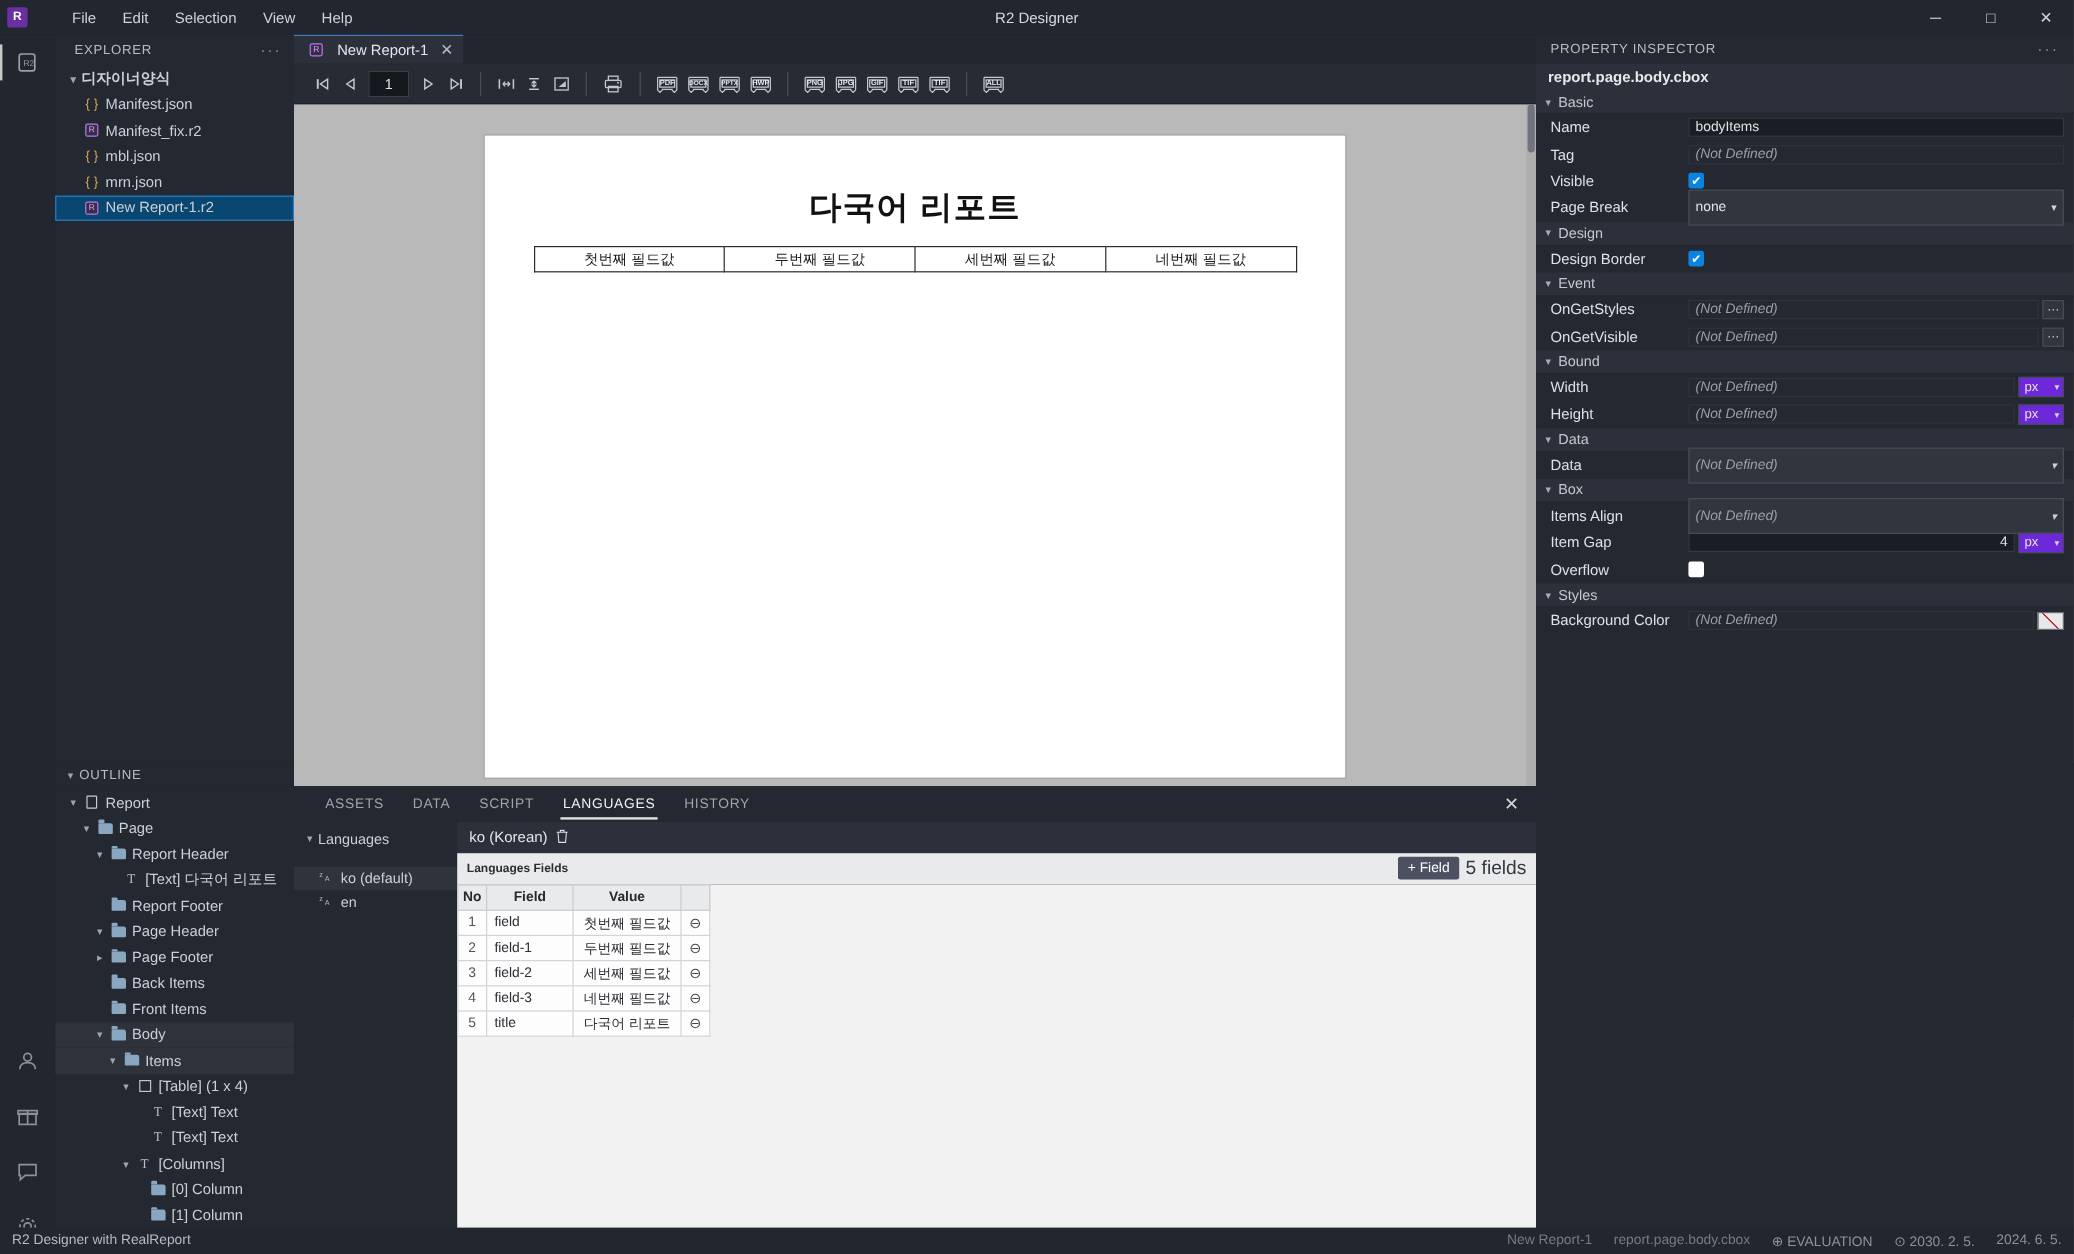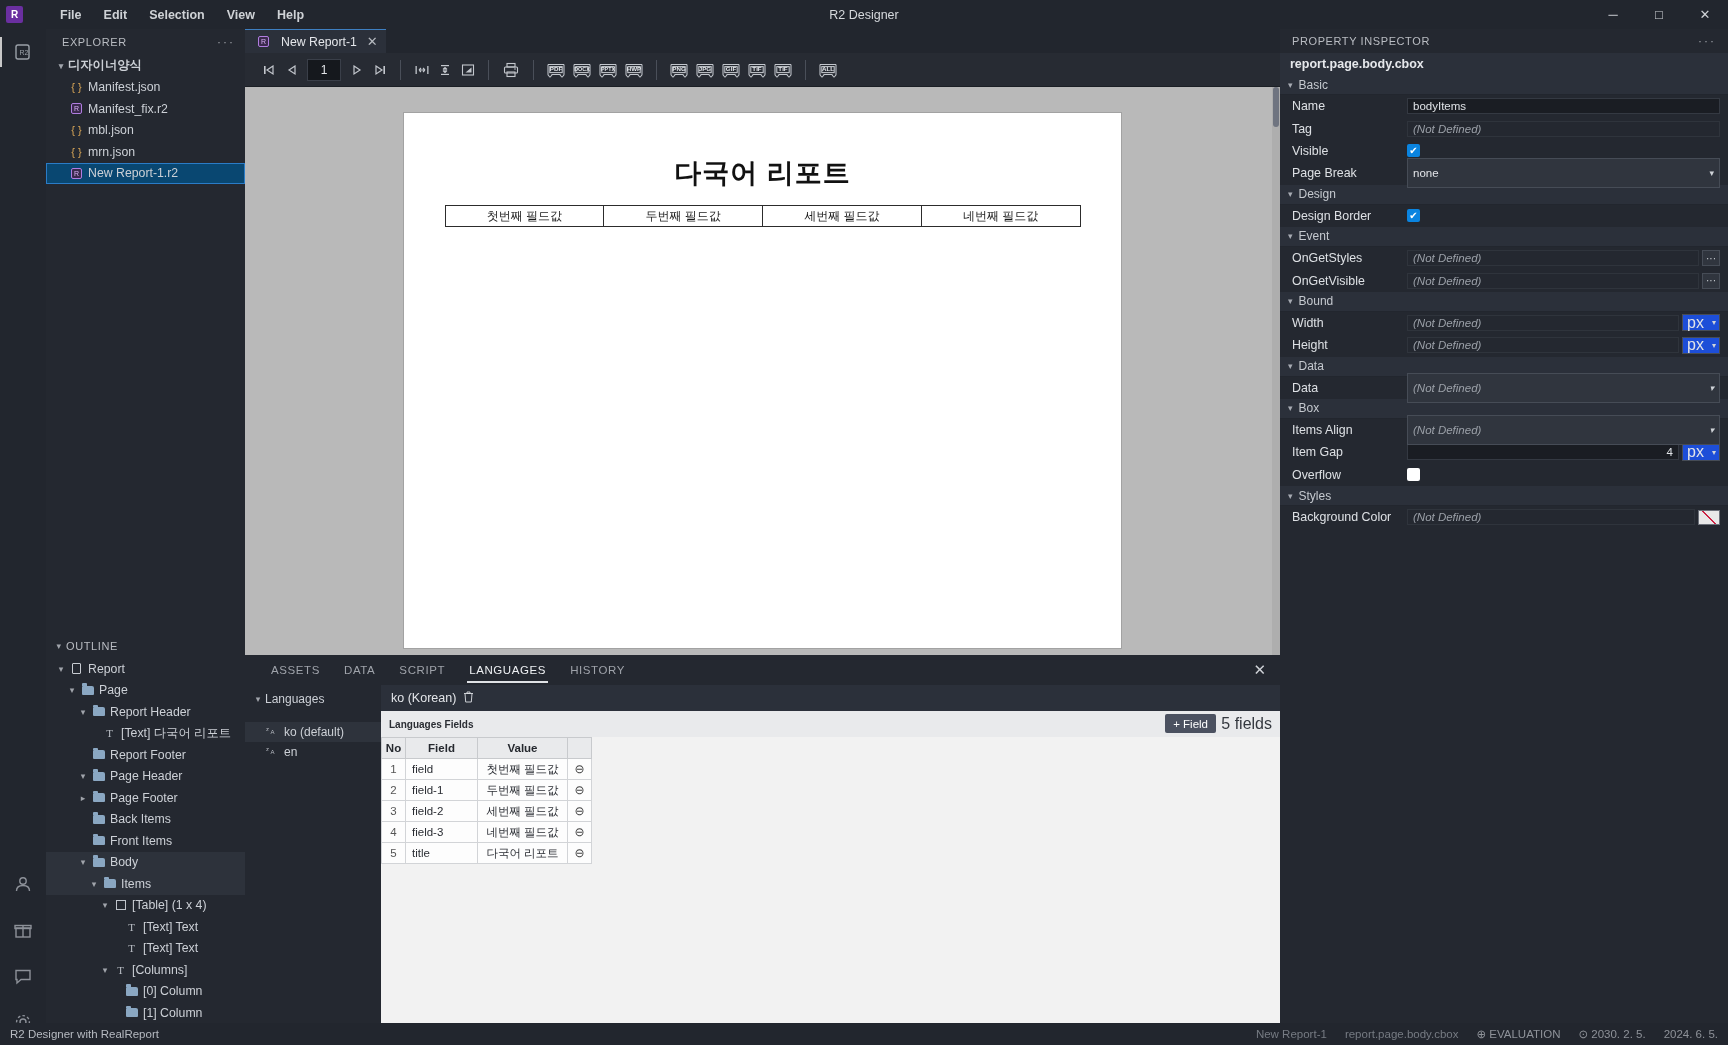--- a/index.html
+++ b/index.html
@@ -20,21 +20,21 @@
   }
   .logo-box {
     width:29px; height:29px; display:flex; align-items:center; justify-content:center;
   }
   .logo-badge {
     width:17px;height:17px;background:#6a2fa0;border-radius:2px;
     color:#fff;font-size:10px;font-weight:bold;display:flex;align-items:center;justify-content:center;
   }
   .menubar { display:flex; align-items:center; margin-left:20px; gap:0px; }
   .menu-item {
-    font-size:12.5px; color:#cfd2d6; padding:4px 11px; cursor:default;font-weight:bold;
+    font-size:12.5px; color:#cfd2d6; padding:4px 11px; cursor:default;
   }
   .title-text {
     position:absolute; left:0; right:0; text-align:center;
     font-size:12.5px; color:#d6d9dd; pointer-events:none;
   }
   .wincontrols { position:absolute; right:0; top:0; height:29px; display:flex; }
   .wc { width:46px;height:29px;display:flex;align-items:center;justify-content:center;
         font-size:13px;color:#cfd2d6; }
 
   
@@ -273,22 +273,22 @@
   .pi-select {
     flex:1; height:17px; background:#30353e; border:1px solid #464c56;
     color:#e2e4e8; font-size:11.5px; display:flex; align-items:center;
     padding:14px 5px; position:relative;
   }
   .pi-select.notdef { color:#9ba0a8; font-style:italic; }
   .pi-select::after {
     content:"\25BE"; position:absolute; right:5px; font-size:9px; color:#cfd3d8;
   }
   .unit-select {
-    width:38px; height:17px; background:#1d4ed8; border:1px solid #464c56;
-    color:#e2e4e8; font-size:16px; display:flex; align-items:center;
+    width:38px; height:17px; background:#6d28d9; border:1px solid #464c56;
+    color:#e2e4e8; font-size:11px; display:flex; align-items:center;
     padding-left:4px; position:relative; flex:none;
   }
   .unit-select::after {
     content:"\25BE"; position:absolute; right:3px; font-size:8px; color:#cfd3d8;
   }
   .cbx {
     width:13px;height:13px;background:#0a84e0;border-radius:2px;
     display:flex;align-items:center;justify-content:center;color:#fff;font-size:10px;
   }
   .cbx.off { background:#fff; }

